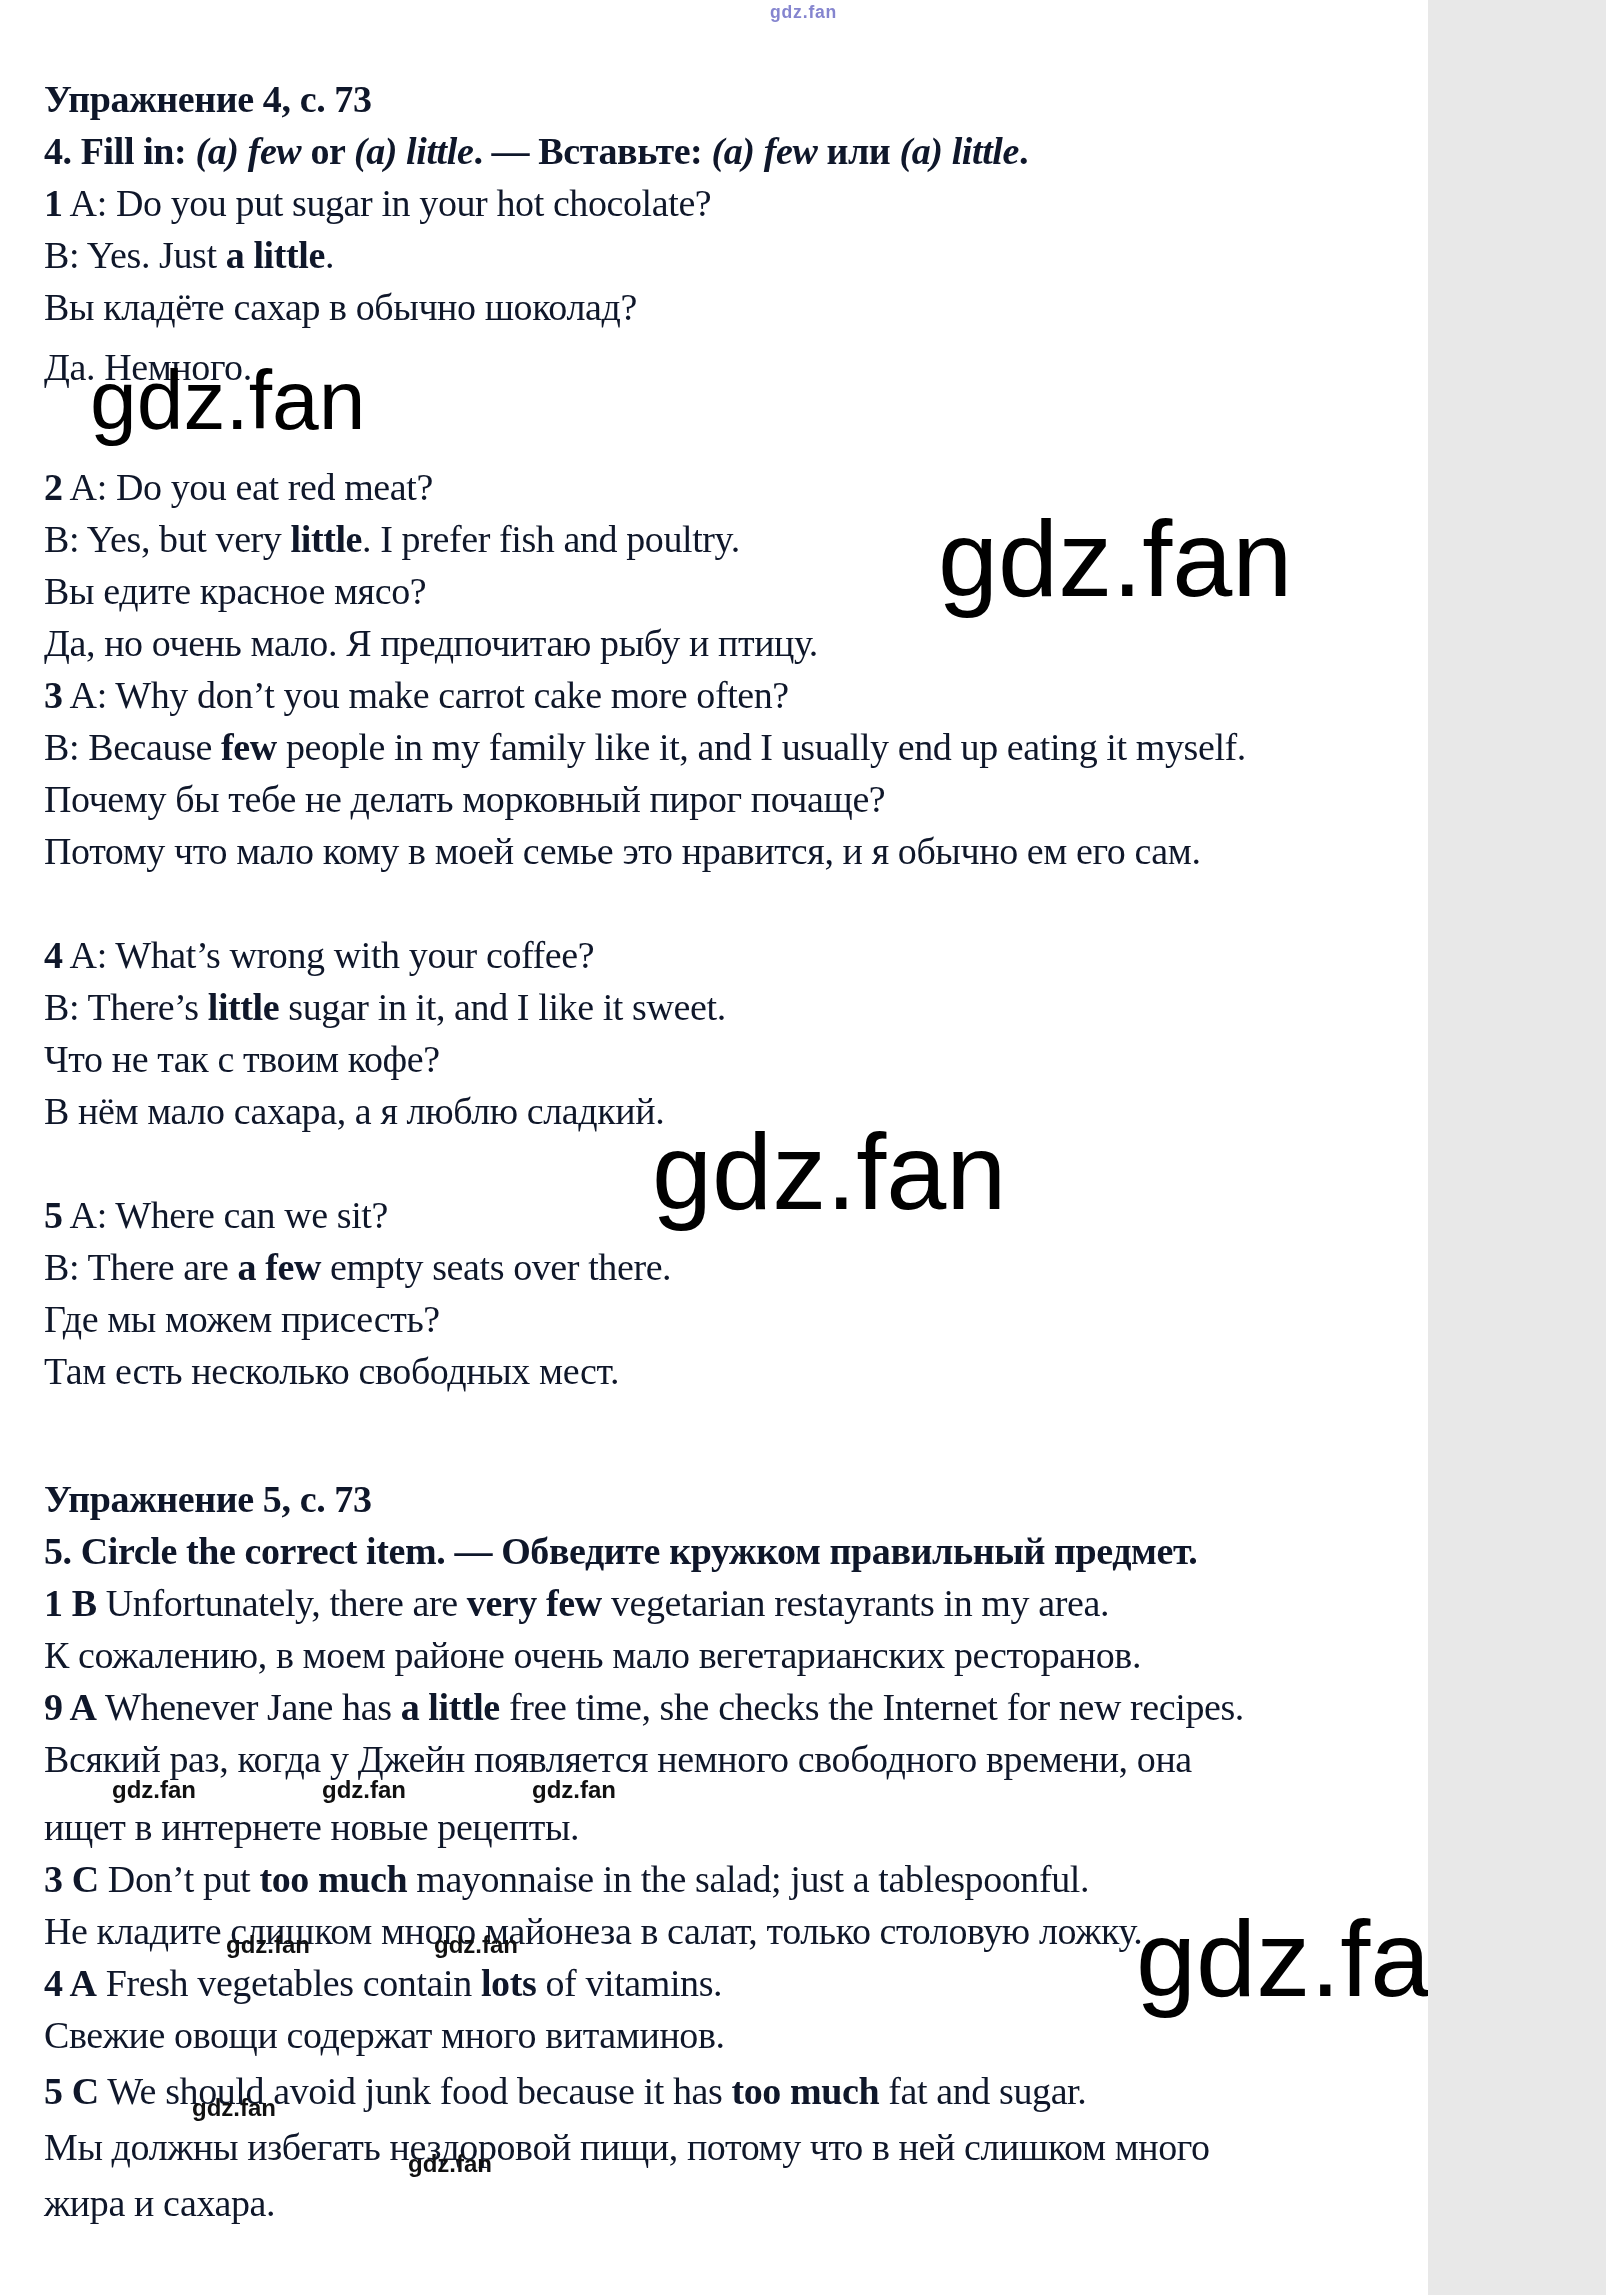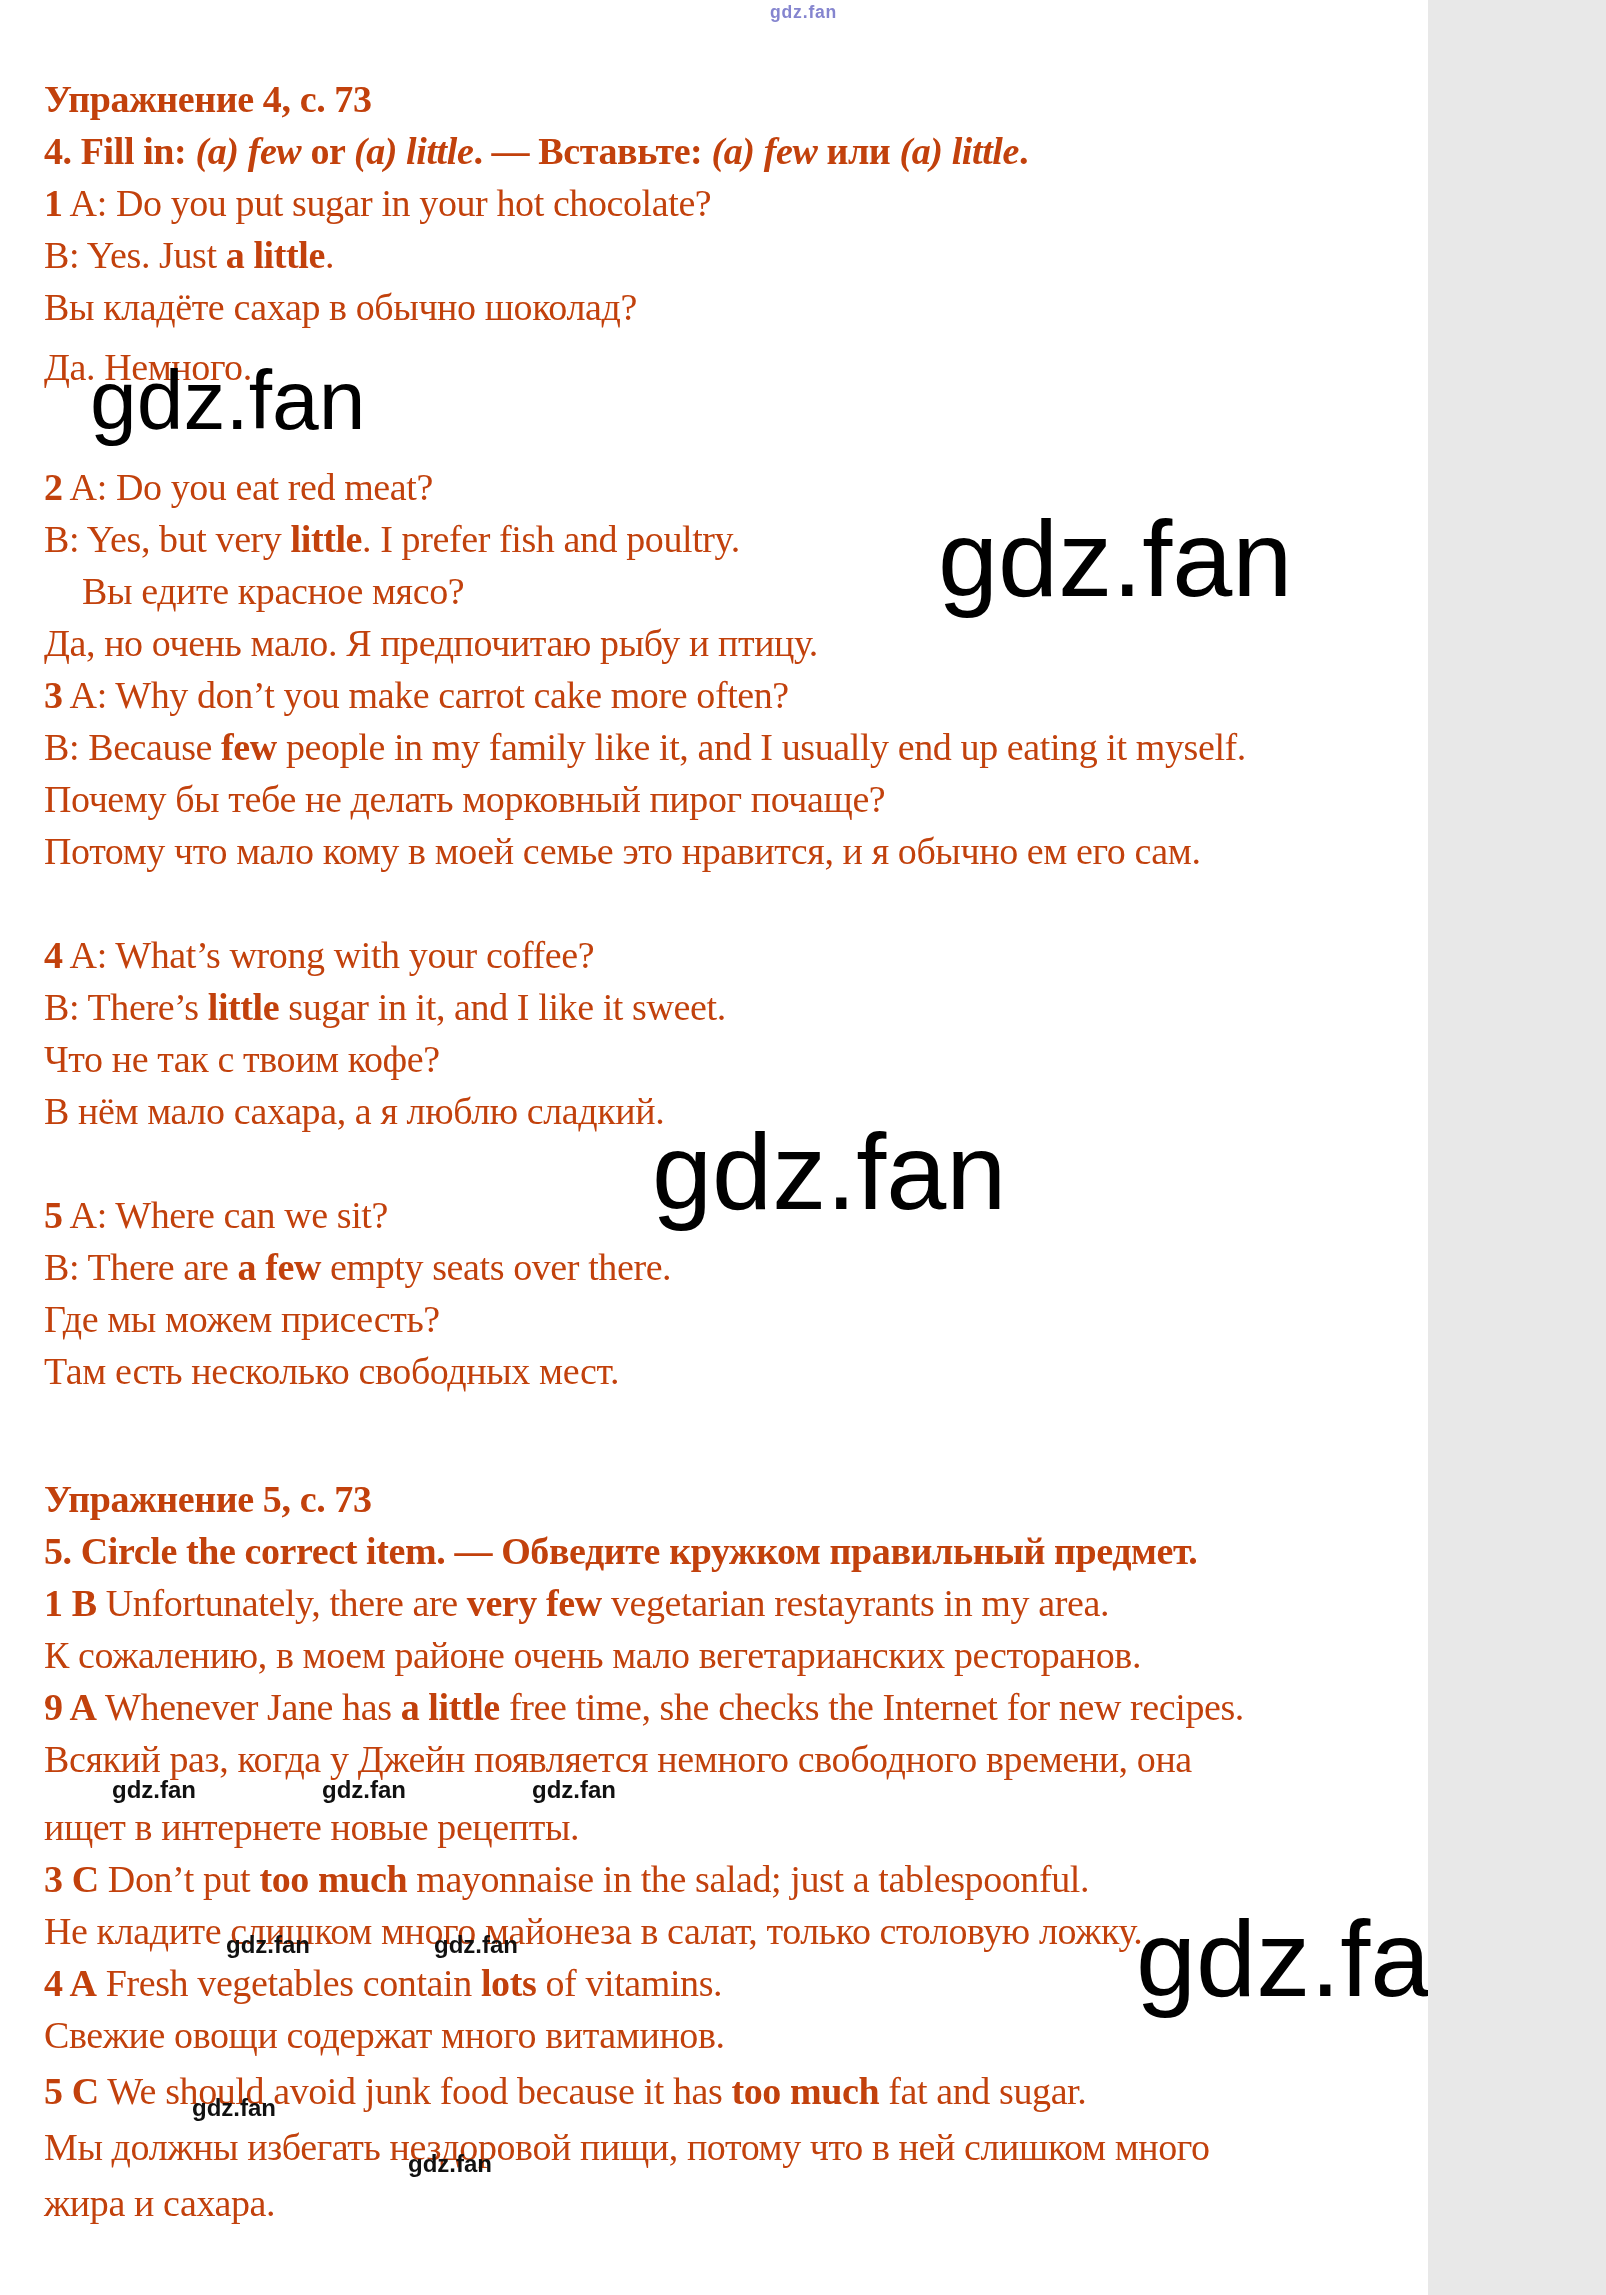--- a/index.html
+++ b/index.html
@@ -9,21 +9,21 @@
     height: 2295px;
     background: #ffffff;
     overflow: hidden;
     font-family: "Liberation Serif", serif;
   }
   .line {
     position: absolute;
     left: 44px;
     font-size: 38px;
     line-height: 46px;
-    color: #c2410c;
+    color: #0f172a;
     white-space: nowrap;
     letter-spacing: -0.4px;
   }
   .line span.b { font-weight: bold; }
   .line span.i { font-style: italic; }
 
   .top-wm {
     position: absolute;
     left: 770px;
     top: 2.4px;
@@ -80,21 +80,21 @@
 
   <div id="lines-container">
       <div class="line" style="top: 76px;"><span class="b">Упражнение 4, с. 73</span></div>
       <div class="line" style="top: 128px;"><span class="b">4. Fill in: </span><span class="b i">(a) few</span><span class="b"> or </span><span class="b i">(a) little</span><span class="b">. — Вставьте: </span><span class="b i">(a) few</span><span class="b"> или </span><span class="b i">(a) little</span><span class="b">.</span></div>
       <div class="line" style="top: 180px;"><span class="b">1</span><span> A: Do you put sugar in your hot chocolate?</span></div>
       <div class="line" style="top: 232px;"><span>B: Yes. Just </span><span class="b">a little</span><span>.</span></div>
       <div class="line" style="top: 284px;"><span>Вы кладёте сахар в обычно шоколад?</span></div>
       <div class="line" style="top: 336px; margin-top: 8px;"><span>Да. Немного.</span></div>
       <div class="line" style="top: 464px;"><span class="b">2</span><span> A: Do you eat red meat?</span></div>
       <div class="line" style="top: 516px;"><span>B: Yes, but very </span><span class="b">little</span><span>. I prefer fish and poultry.</span></div>
-      <div class="line" style="top: 568px; margin-left: 38px;"><span>Вы едите красное мясо?</span></div>
+      <div class="line" style="top: 568px;"><span>Вы едите красное мясо?</span></div>
       <div class="line" style="top: 620px;"><span>Да, но очень мало. Я предпочитаю рыбу и птицу.</span></div>
       <div class="line" style="top: 672px;"><span class="b">3</span><span> A: Why don’t you make carrot cake more often?</span></div>
       <div class="line" style="top: 724px;"><span>B: Because </span><span class="b">few</span><span> people in my family like it, and I usually end up eating it myself.</span></div>
       <div class="line" style="top: 776px;"><span>Почему бы тебе не делать морковный пирог почаще?</span></div>
       <div class="line" style="top: 828px;"><span>Потому что мало кому в моей семье это нравится, и я обычно ем его сам.</span></div>
       <div class="line" style="top: 932px;"><span class="b">4</span><span> A: What’s wrong with your coffee?</span></div>
       <div class="line" style="top: 984px;"><span>B: There’s </span><span class="b">little</span><span> sugar in it, and I like it sweet.</span></div>
       <div class="line" style="top: 1036px;"><span>Что не так с твоим кофе?</span></div>
       <div class="line" style="top: 1088px;"><span>В нём мало сахара, а я люблю сладкий.</span></div>
       <div class="line" style="top: 1192px;"><span class="b">5</span><span> A: Where can we sit?</span></div>

